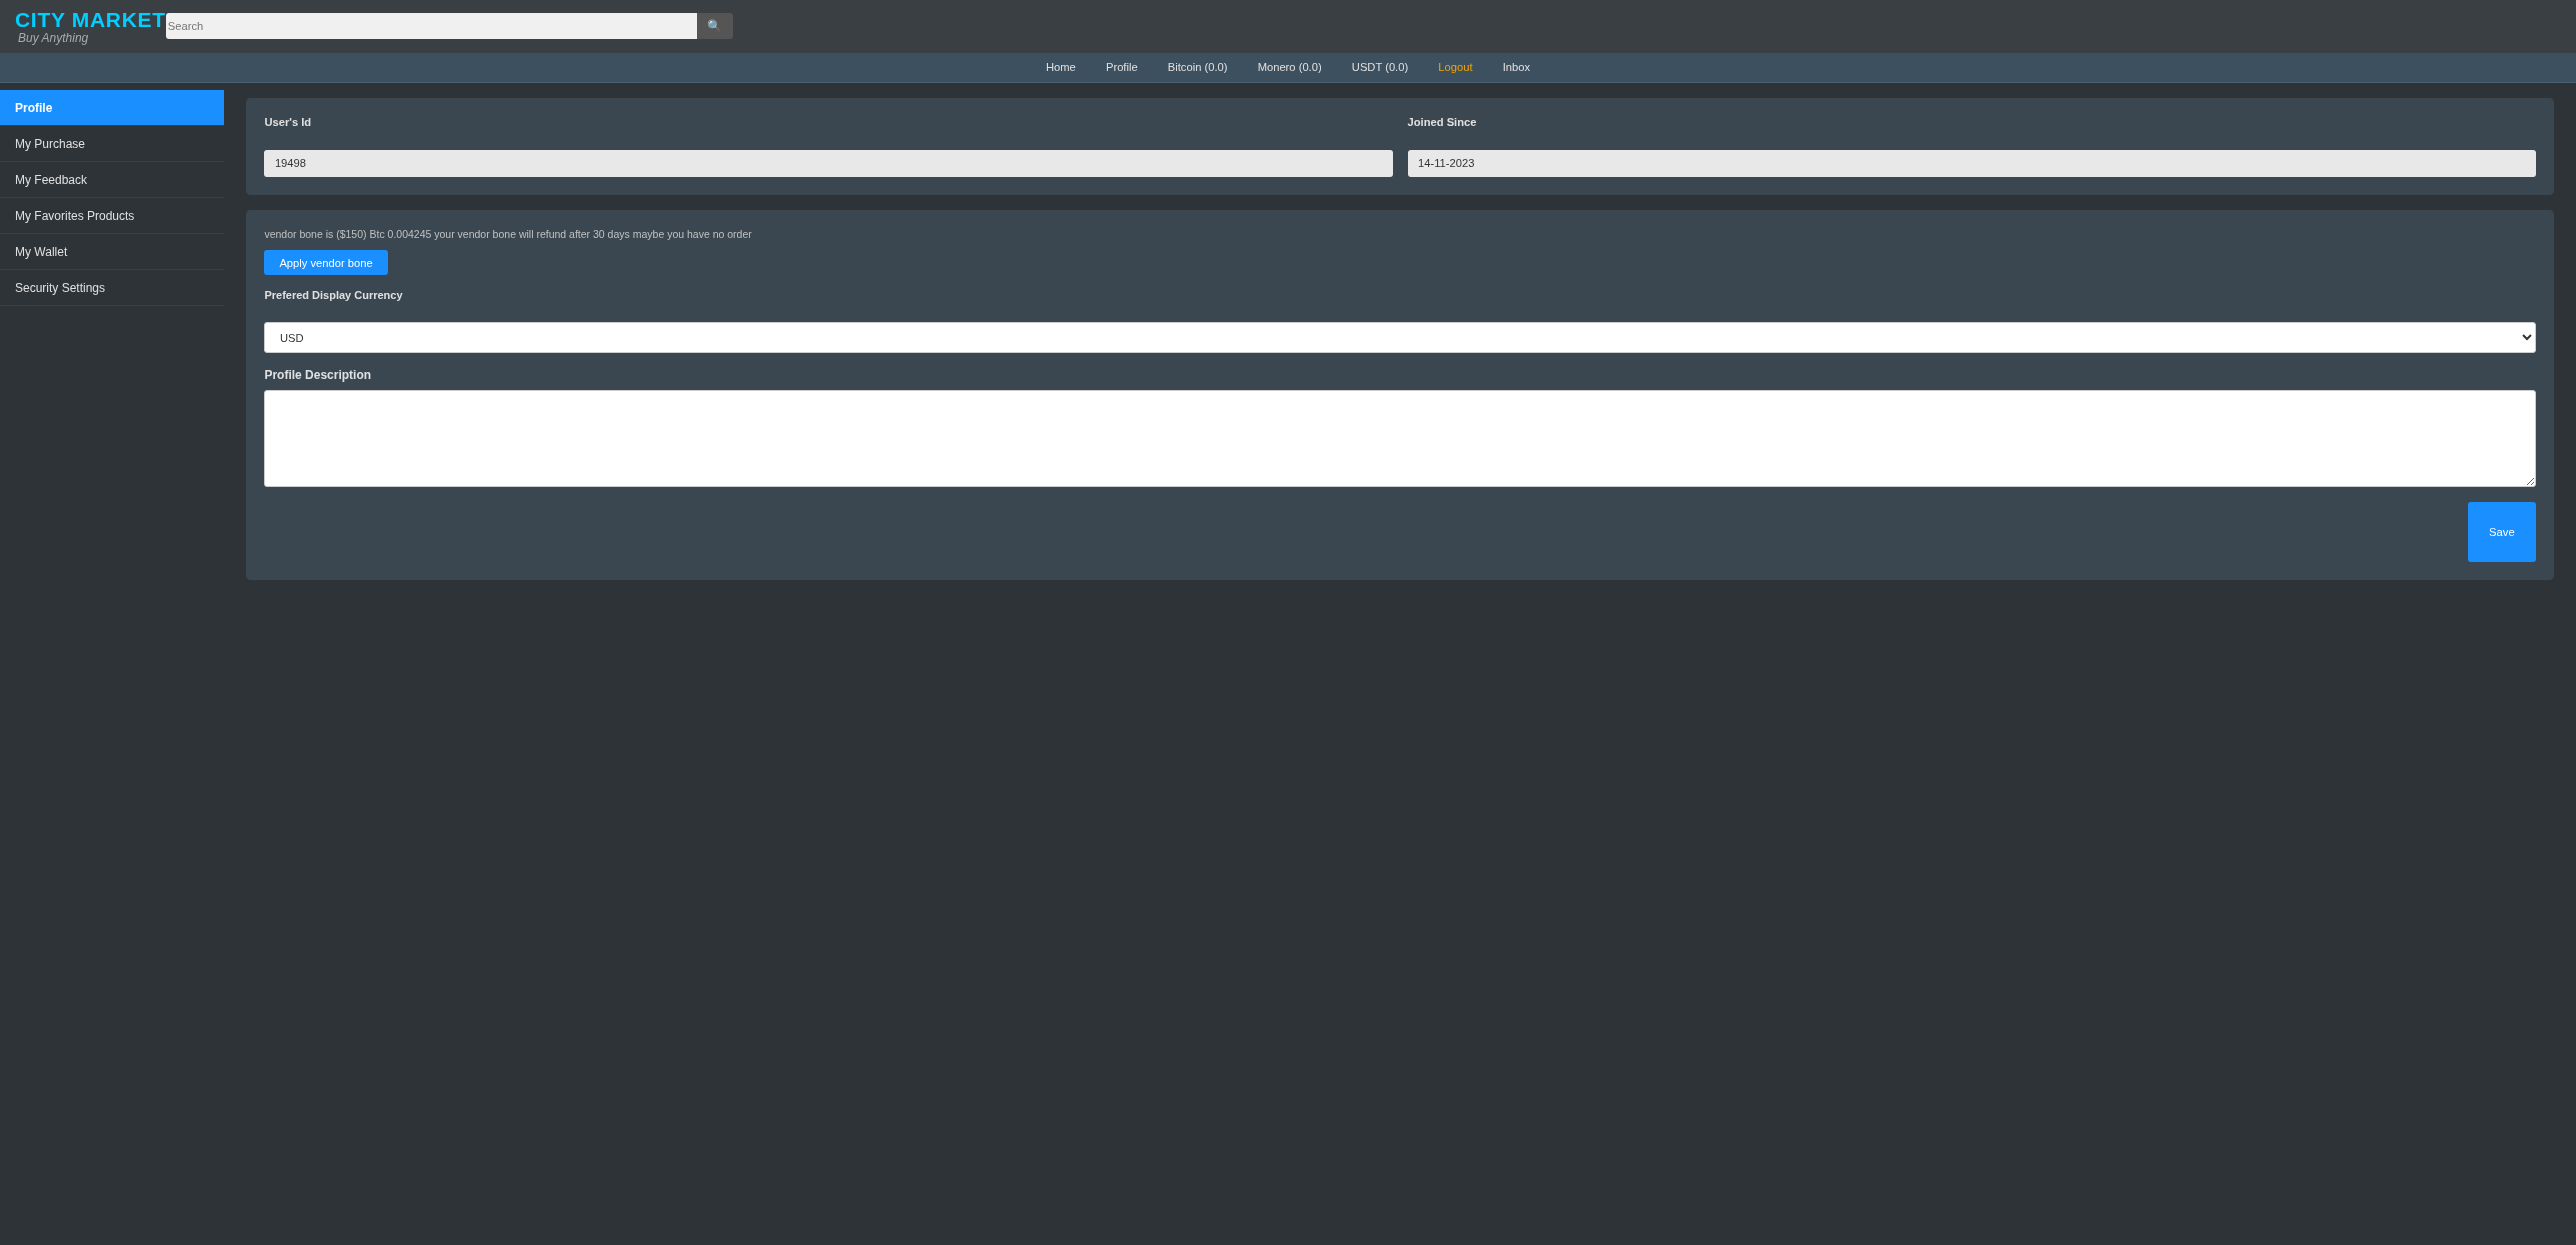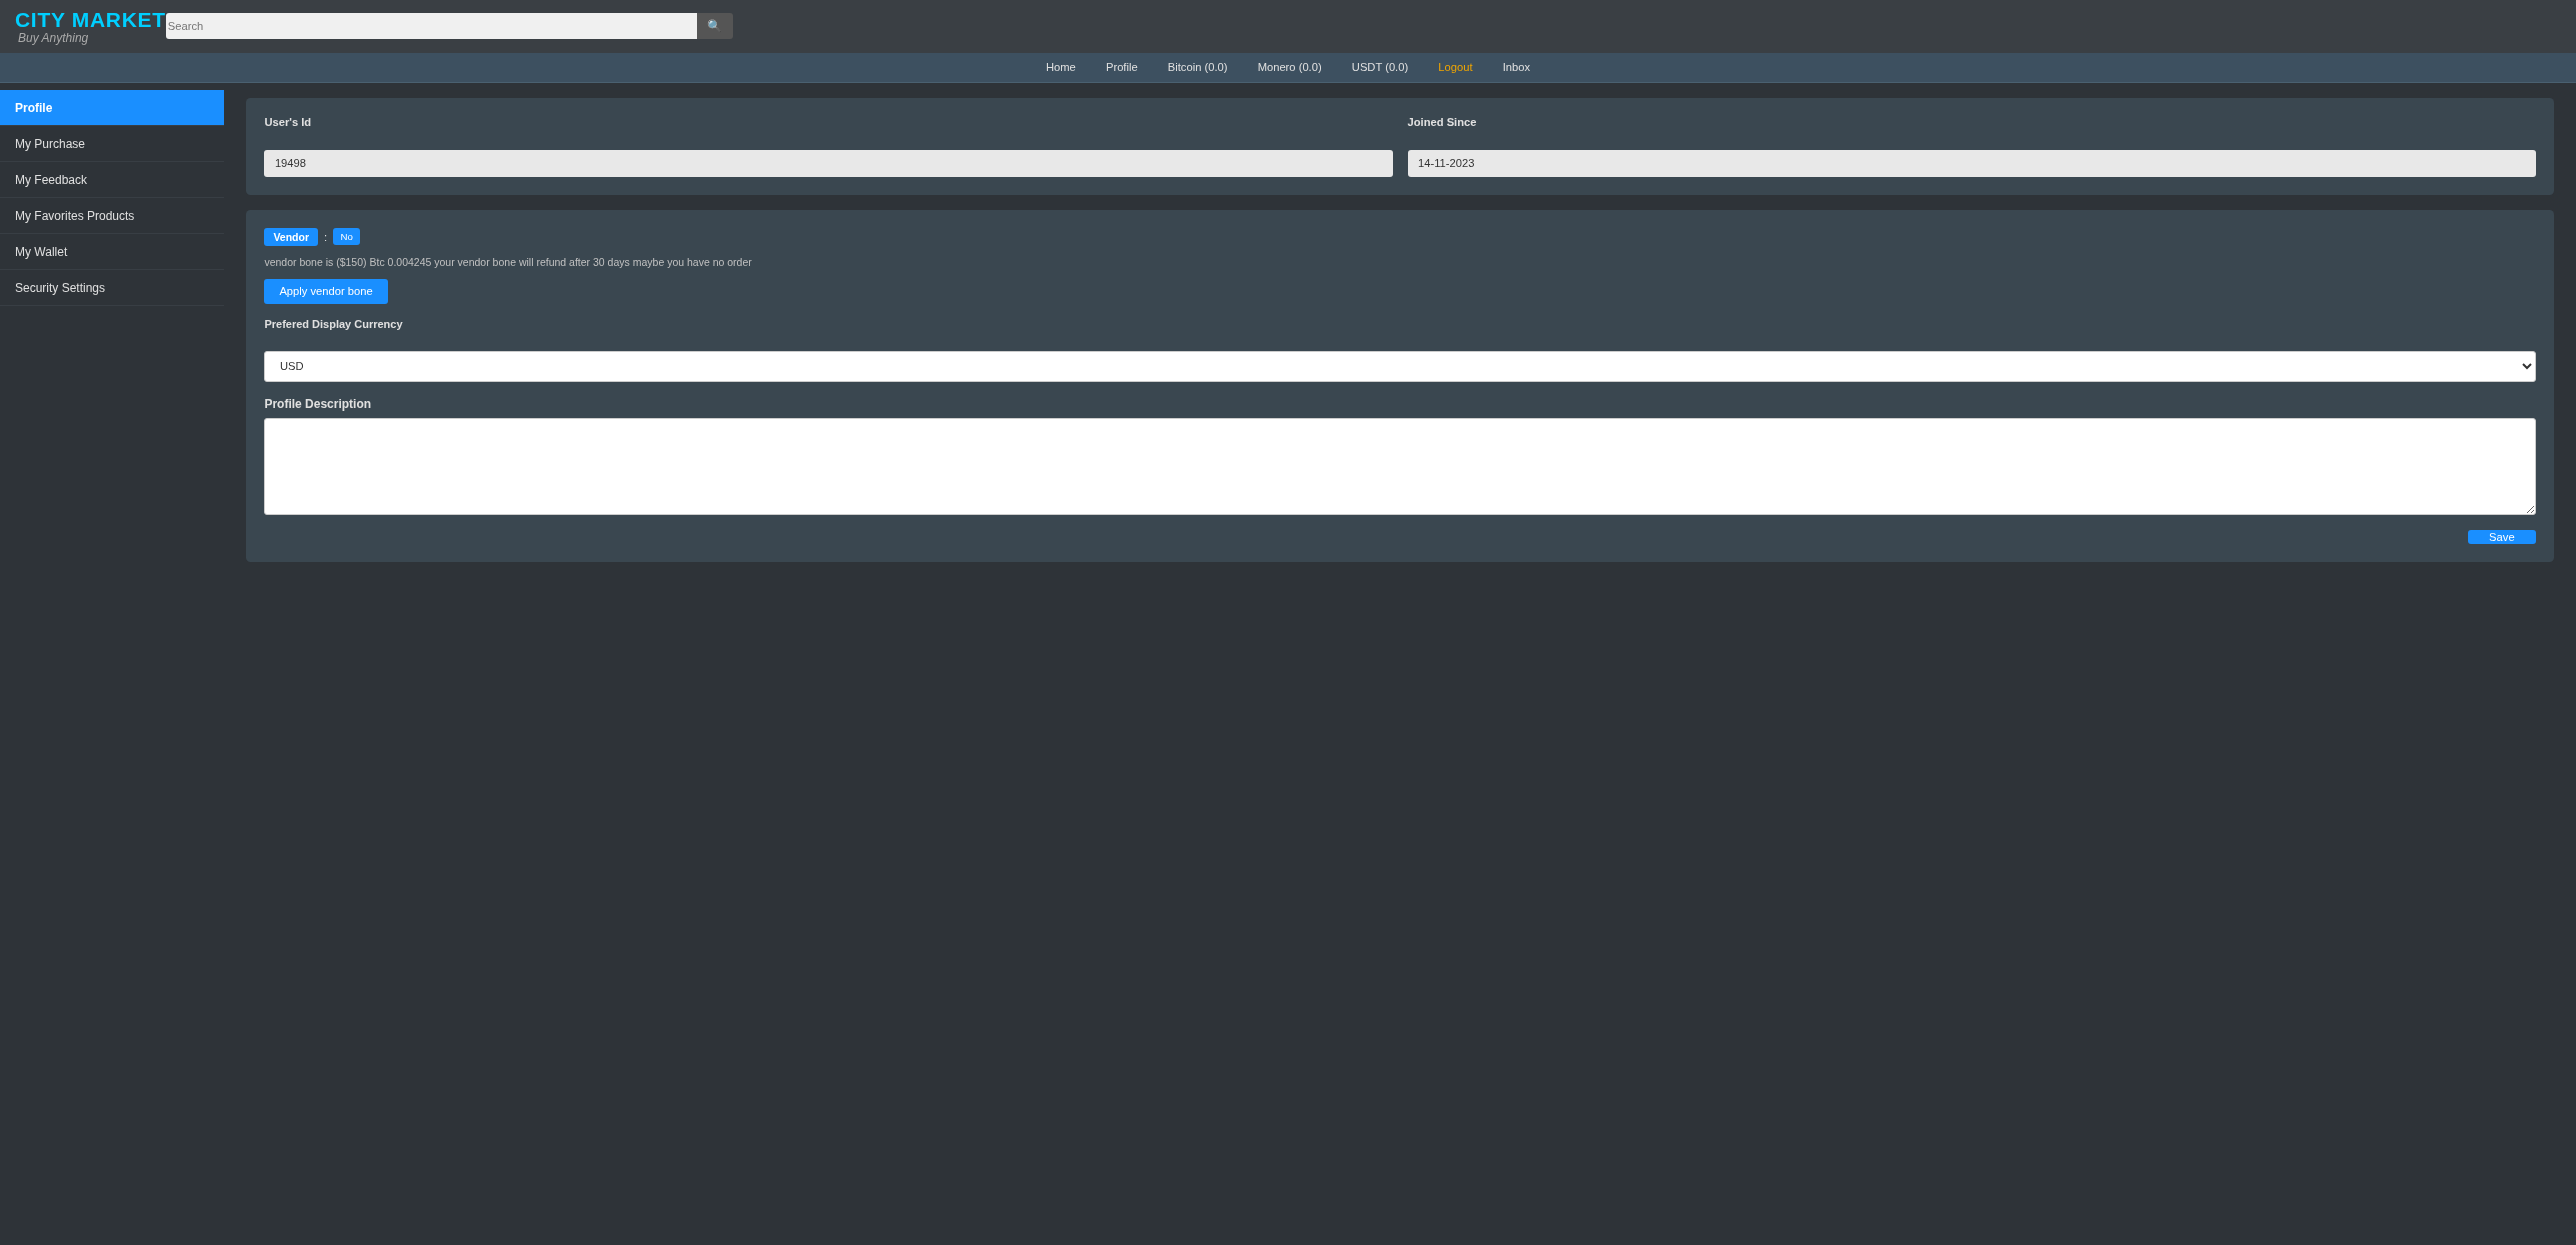--- a/index.html
+++ b/index.html
@@ -247,21 +247,21 @@
 
     .save-row {
       display: flex;
       justify-content: flex-end;
     }
 
     .btn-save {
       background-color: #1a8fff;
       color: #fff;
       border: none;
-      padding: 1px 21px;
+      padding: 24px 21px;
       border-radius: 3px;
       font-size: 11.2px;
       cursor: pointer;
     }
   </style>
 </head>
 <body>
 
 <div class="header">
   <div class="logo-area">
@@ -306,25 +306,20 @@
         <div class="form-group">
           <label>Joined Since</label>
           <input type="text" readonly="" value="14-11-2023" style="">
         </div>
       </div>
     </div>
 
     <div class="card">
 
       
-      <div class="vendor-row">
-        <span class="vendor-badge">Vendor</span>
-        <span class="colon">:</span>
-        <span class="no-badge">No</span>
-      </div>
 
       <p class="vendor-info">vendor bone is ($150) Btc 0.004245 your vendor bone will refund after 30 days maybe you have no order</p>
 
       <button class="btn-apply">Apply vendor bone</button>
 
       <br><br>
 
       
       <div class="section-label">Prefered Display Currency</div>
       <select class="currency-select">

